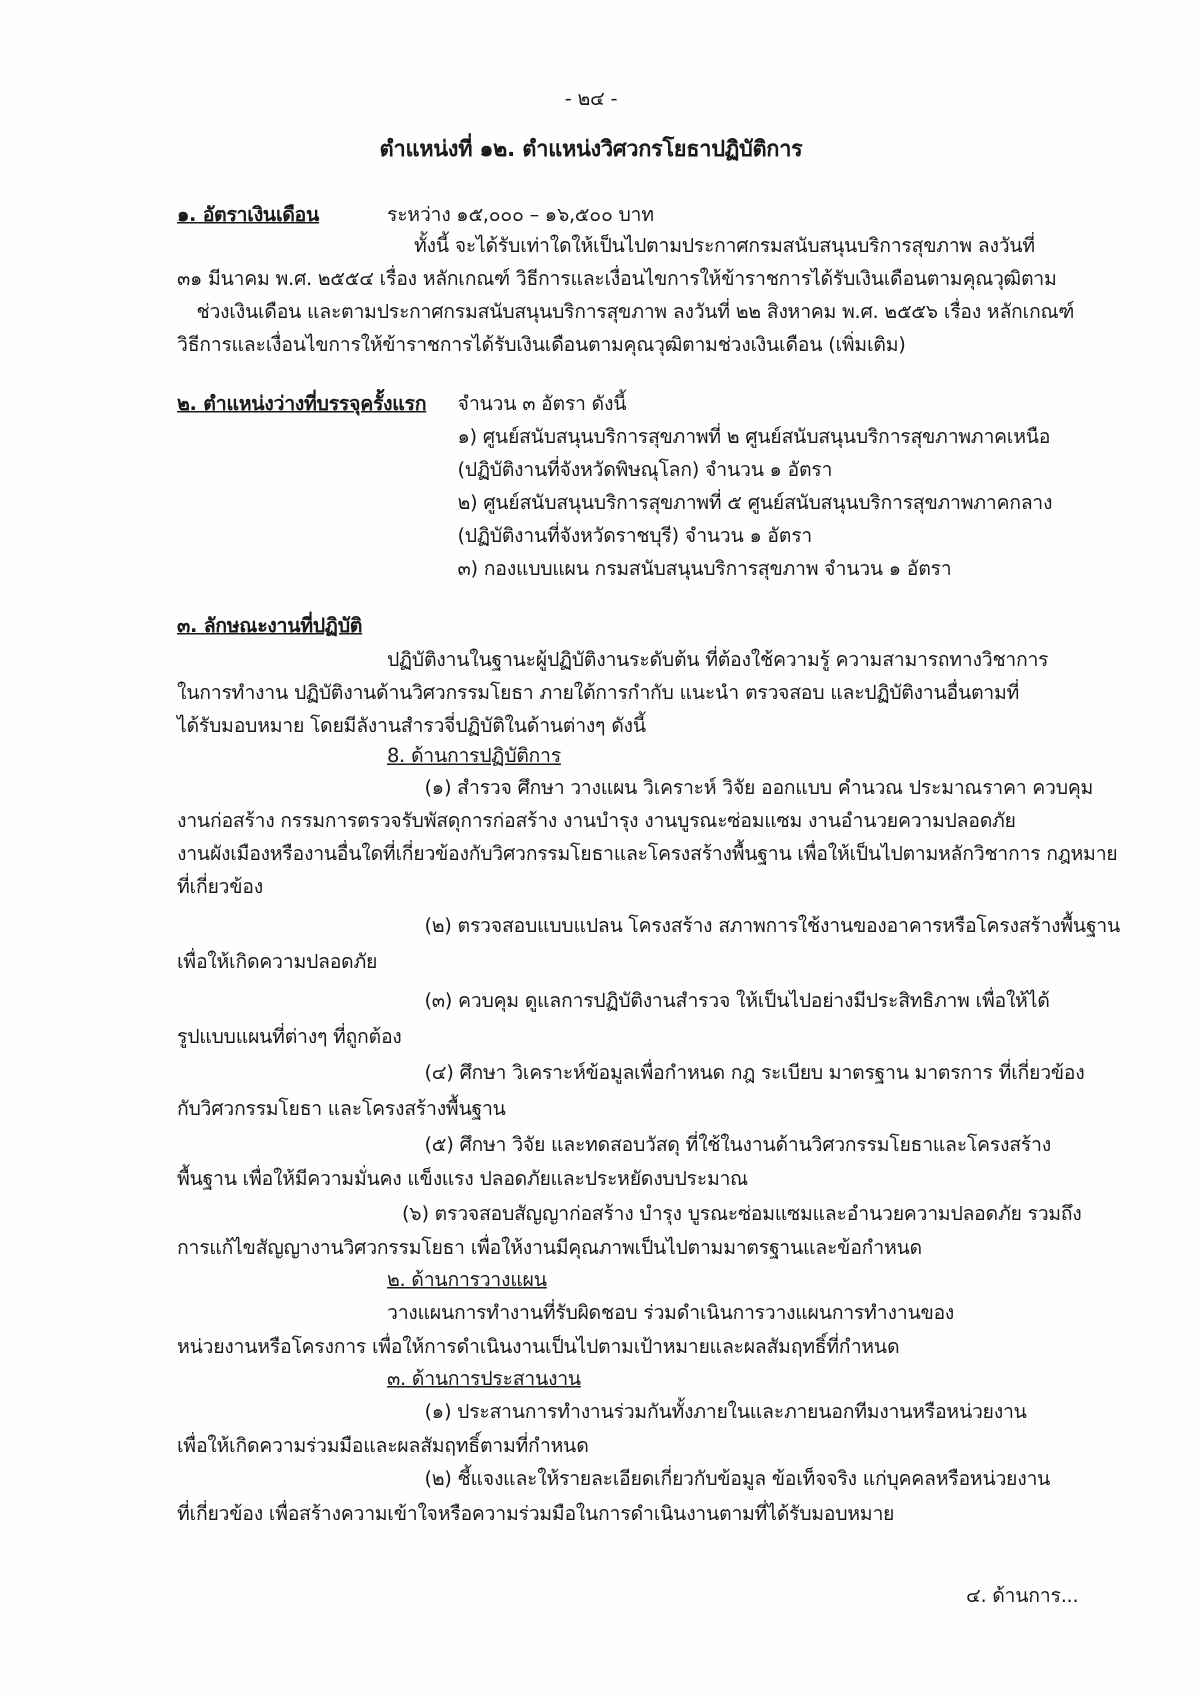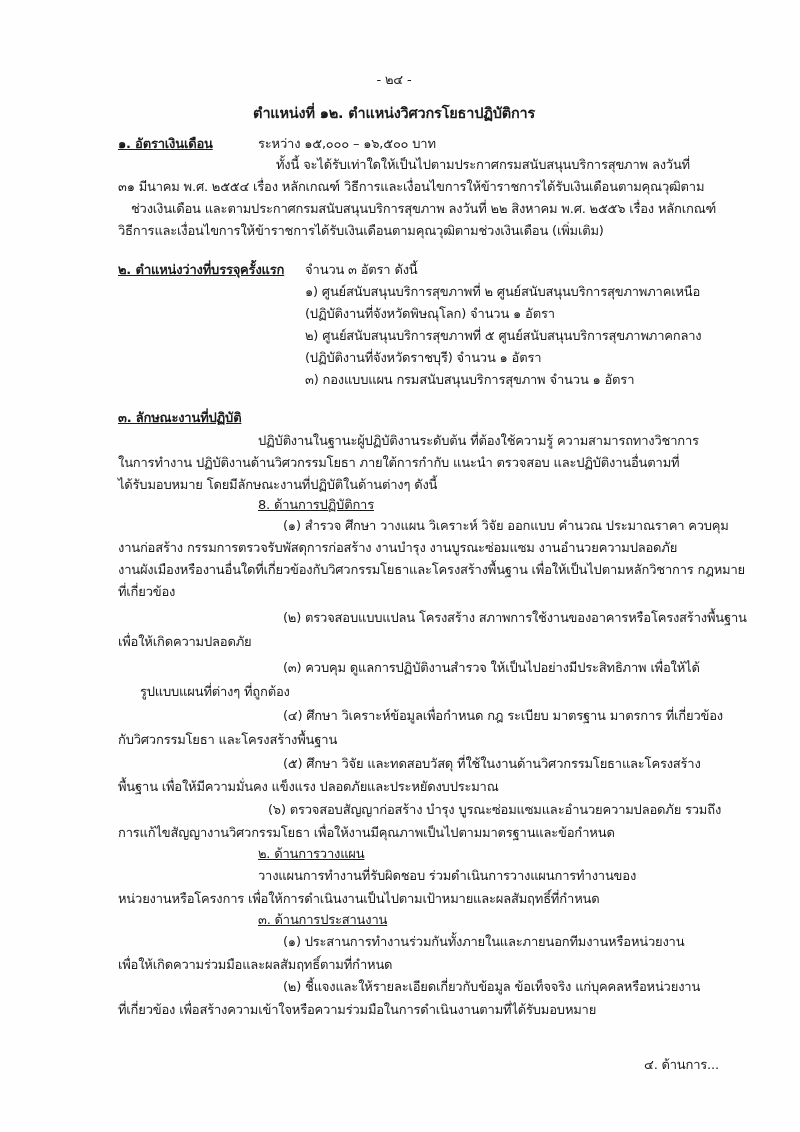--- a/index.html
+++ b/index.html
@@ -8,21 +8,21 @@
     font-family: "DejaVu Sans", "Liberation Sans", sans-serif;
     color: #1a1a1a;
   }
   .page { position: absolute; left: 0; top: 0; width: 800px; height: 1132px; background: #fefefe; }
   .line {
     position: absolute; white-space: nowrap; font-size: 13px; line-height: 18px;
     letter-spacing: -0.2px;
   }
   .bold { font-weight: bold; }
   .u { text-decoration: underline; }
-  .center { left: 0; width: 788px; text-align: center; margin-top: 13px; }
+  .center { left: 0; width: 788px; text-align: center; }
   .title { font-size: 14.5px; font-weight: bold; }
 </style>
 </head>
 <body>
 
 <div class="page">
 
   <div class="line center" style="top:58px;">- ๒๔ -</div>
   <div class="line center title" style="top:91px;">ตำแหน่งที่ ๑๒. ตำแหน่งวิศวกรโยธาปฏิบัติการ</div>
 
@@ -37,34 +37,34 @@
   <div class="line" style="left:305px; top:261px;">จำนวน ๓ อัตรา ดังนี้</div>
   <div class="line" style="left:305px; top:283px;">๑) ศูนย์สนับสนุนบริการสุขภาพที่ ๒ ศูนย์สนับสนุนบริการสุขภาพภาคเหนือ</div>
   <div class="line" style="left:305px; top:305px;">(ปฏิบัติงานที่จังหวัดพิษณุโลก) จำนวน ๑ อัตรา</div>
   <div class="line" style="left:305px; top:327px;">๒) ศูนย์สนับสนุนบริการสุขภาพที่ ๕ ศูนย์สนับสนุนบริการสุขภาพภาคกลาง</div>
   <div class="line" style="left:305px; top:349px;">(ปฏิบัติงานที่จังหวัดราชบุรี) จำนวน ๑ อัตรา</div>
   <div class="line" style="left:305px; top:371px;">๓) กองแบบแผน กรมสนับสนุนบริการสุขภาพ จำนวน ๑ อัตรา</div>
 
   <div class="line bold u" style="left:118px; top:409px;">๓. ลักษณะงานที่ปฏิบัติ</div>
   <div class="line" style="left:258px; top:432px;">ปฏิบัติงานในฐานะผู้ปฏิบัติงานระดับต้น ที่ต้องใช้ความรู้ ความสามารถทางวิชาการ</div>
   <div class="line" style="left:118px; top:454px;">ในการทำงาน ปฏิบัติงานด้านวิศวกรรมโยธา ภายใต้การกำกับ แนะนำ ตรวจสอบ และปฏิบัติงานอื่นตามที่</div>
-  <div class="line" style="left:118px; top:476px;">ได้รับมอบหมาย โดยมีลักษณะงานที่ปฏิบัติในด้านต่างๆ ดังนี้</div>
+  <div class="line" style="left:118px; top:476px;">ได้รับมอบหมาย โดยมีลังานสำรวจี่ปฏิบัติในด้านต่างๆ ดังนี้</div>
 
   <div class="line u" style="left:258px; top:496px;">8. ด้านการปฏิบัติการ</div>
 
   <div class="line" style="left:283px; top:517px;">(๑) สำรวจ ศึกษา วางแผน วิเคราะห์ วิจัย ออกแบบ คำนวณ ประมาณราคา ควบคุม</div>
   <div class="line" style="left:118px; top:539px;text-align:right;">งานก่อสร้าง กรรมการตรวจรับพัสดุการก่อสร้าง งานบำรุง งานบูรณะซ่อมแซม งานอำนวยความปลอดภัย</div>
   <div class="line" style="left:118px; top:561px;">งานผังเมืองหรืองานอื่นใดที่เกี่ยวข้องกับวิศวกรรมโยธาและโครงสร้างพื้นฐาน เพื่อให้เป็นไปตามหลักวิชาการ กฎหมาย</div>
   <div class="line" style="left:118px; top:583px;">ที่เกี่ยวข้อง</div>
 
   <div class="line" style="left:283px; top:609px;">(๒) ตรวจสอบแบบแปลน โครงสร้าง สภาพการใช้งานของอาคารหรือโครงสร้างพื้นฐาน</div>
   <div class="line" style="left:118px; top:633px;">เพื่อให้เกิดความปลอดภัย</div>
 
   <div class="line" style="left:283px; top:659px;">(๓) ควบคุม ดูแลการปฏิบัติงานสำรวจ ให้เป็นไปอย่างมีประสิทธิภาพ เพื่อให้ได้</div>
-  <div class="line" style="left:118px; top:683px;margin-left:22px;">รูปแบบแผนที่ต่างๆ ที่ถูกต้อง</div>
+  <div class="line" style="left:118px; top:683px;">รูปแบบแผนที่ต่างๆ ที่ถูกต้อง</div>
 
   <div class="line" style="left:283px; top:707px;">(๔) ศึกษา วิเคราะห์ข้อมูลเพื่อกำหนด กฎ ระเบียบ มาตรฐาน มาตรการ ที่เกี่ยวข้อง</div>
   <div class="line" style="left:118px; top:731px;">กับวิศวกรรมโยธา และโครงสร้างพื้นฐาน</div>
 
   <div class="line" style="left:283px; top:755px;">(๕) ศึกษา วิจัย และทดสอบวัสดุ ที่ใช้ในงานด้านวิศวกรรมโยธาและโครงสร้าง</div>
   <div class="line" style="left:118px; top:778px;">พื้นฐาน เพื่อให้มีความมั่นคง แข็งแรง ปลอดภัยและประหยัดงบประมาณ</div>
 
   <div class="line" style="left:268px; top:801px;">(๖) ตรวจสอบสัญญาก่อสร้าง บำรุง บูรณะซ่อมแซมและอำนวยความปลอดภัย รวมถึง</div>
   <div class="line" style="left:118px; top:824px;">การแก้ไขสัญญางานวิศวกรรมโยธา เพื่อให้งานมีคุณภาพเป็นไปตามมาตรฐานและข้อกำหนด</div>
 

